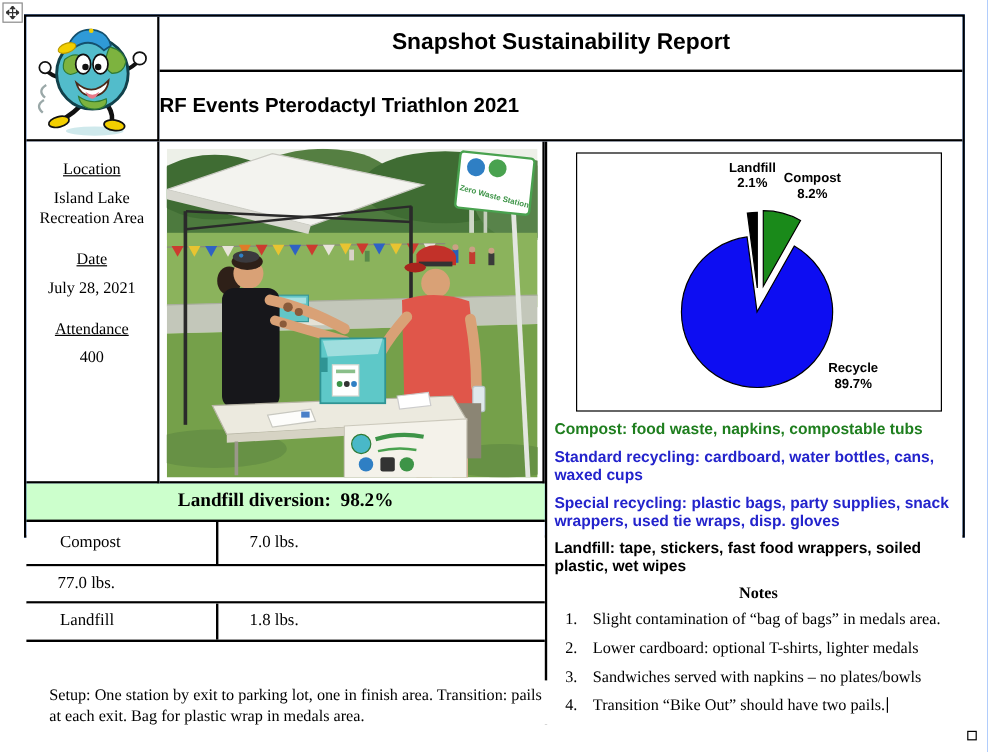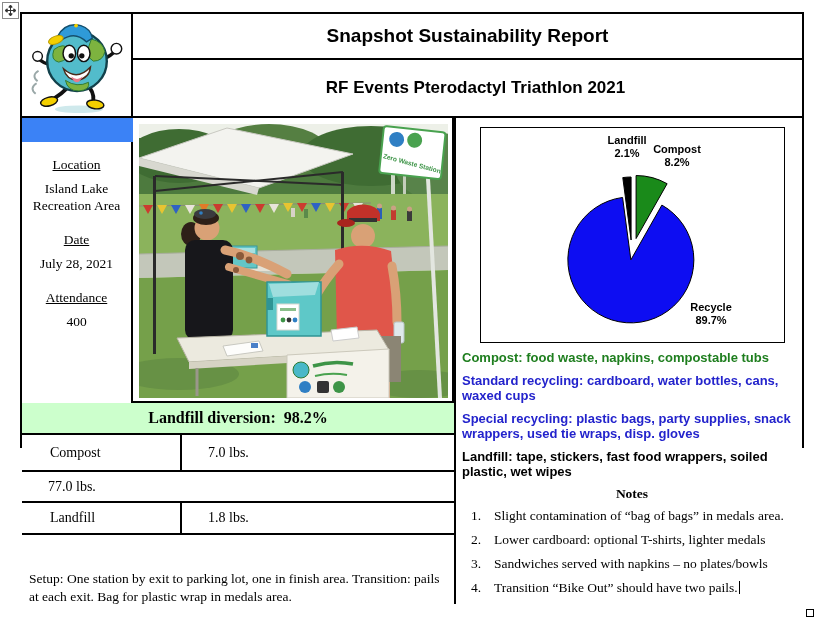--- a/index.html
+++ b/index.html
@@ -23,25 +23,25 @@
     position:absolute;left:806px;top:609px;width:8px;height:8px;
     border:1.5px solid #000;background:#fff;box-sizing:border-box;
   }
   
   #logo-cell{left:0;top:0;width:111px;height:104px;border-right:2px solid #000;border-bottom:2px solid #000;
     display:flex;align-items:center;justify-content:center;}
   #title1{left:111px;top:0;width:669px;height:46px;border-bottom:2px solid #000;
     display:flex;align-items:center;justify-content:center;
     font-family:"Liberation Sans",sans-serif;font-weight:bold;font-size:19px;}
   #title2{left:111px;top:46px;width:669px;height:58px;border-bottom:2px solid #000;
-    display:flex;align-items:center;justify-content:center;
-    font-family:"Liberation Sans",sans-serif;font-weight:bold;font-size:17px;padding-left:16px;}
+    display:flex;align-items:center;
+    font-family:"Liberation Sans",sans-serif;font-weight:bold;font-size:17px;}
   
   #info-cell{left:0;top:104px;width:111px;height:285px;border-right:2px solid #000;border-bottom:2px solid #000;
-    text-align:center;font-size:13.5px;padding-top:14px;line-height:17px;margin-top:24px;}
+    text-align:center;font-size:13.5px;padding-top:14px;line-height:17px;}
   .info-label{text-decoration:underline;margin:0 0 7px 0;}
   .info-label.spaced{margin-top:17px;}
   .info-value{margin:0;}
   
   #photo-cell{left:111px;top:104px;width:321px;height:285px;border-right:2px solid #000;border-bottom:2px solid #000;
     padding:6px 4px 3px 6px;}
   #photo-cell svg{display:block;}
   
   #right-cell{left:432px;top:104px;width:348px;height:486px;border-left:2px solid #000;}
   #pie-box{position:absolute;left:24px;top:9px;width:303px;height:214px;border:1.5px solid #000;background:#fff;}
@@ -66,21 +66,21 @@
   #banner{left:0;top:389px;width:432px;height:32px;border-bottom:2px solid #000;background:#ccffcc;
     display:flex;align-items:center;justify-content:center;font-weight:bold;font-size:16px;white-space:pre;}
   .wrow{position:absolute;left:0;width:432px;border-bottom:2px solid #000;display:flex;background:#fff;box-sizing:border-box;}
   #wrow0{top:421px;height:37px;}
   #wrow1{top:458px;height:31px;}
   #wrow2{top:489px;height:32px;}
   #wrow3{top:521px;height:32px;}
   .wlabel{width:160px;border-right:2px solid #000;padding-left:28px;display:flex;align-items:center;
     font-size:14px;box-sizing:border-box;flex:none;}
   .wvalue{padding-left:26px;display:flex;align-items:center;font-size:14px;flex:1;}
-  #setup{left:0;top:553px;width:432px;height:37px;padding:3px 8px 0 7px;font-size:13.5px;line-height:17.5px;}
+  #setup{left:12px;top:553px;width:432px;height:37px;padding:3px 8px 0 7px;font-size:13.5px;line-height:17.5px;}
 </style>
 </head>
 <body>
 
 <div id="move-handle">
   <svg width="11" height="11" viewBox="0 0 11 11">
     <g stroke="#333" stroke-width="1" fill="#333">
       <line x1="5.5" y1="1.5" x2="5.5" y2="9.5"></line>
       <line x1="1.5" y1="5.5" x2="9.5" y2="5.5"></line>
       <path d="M5.5,0 L3.8,2.2 L7.2,2.2 Z"></path>

